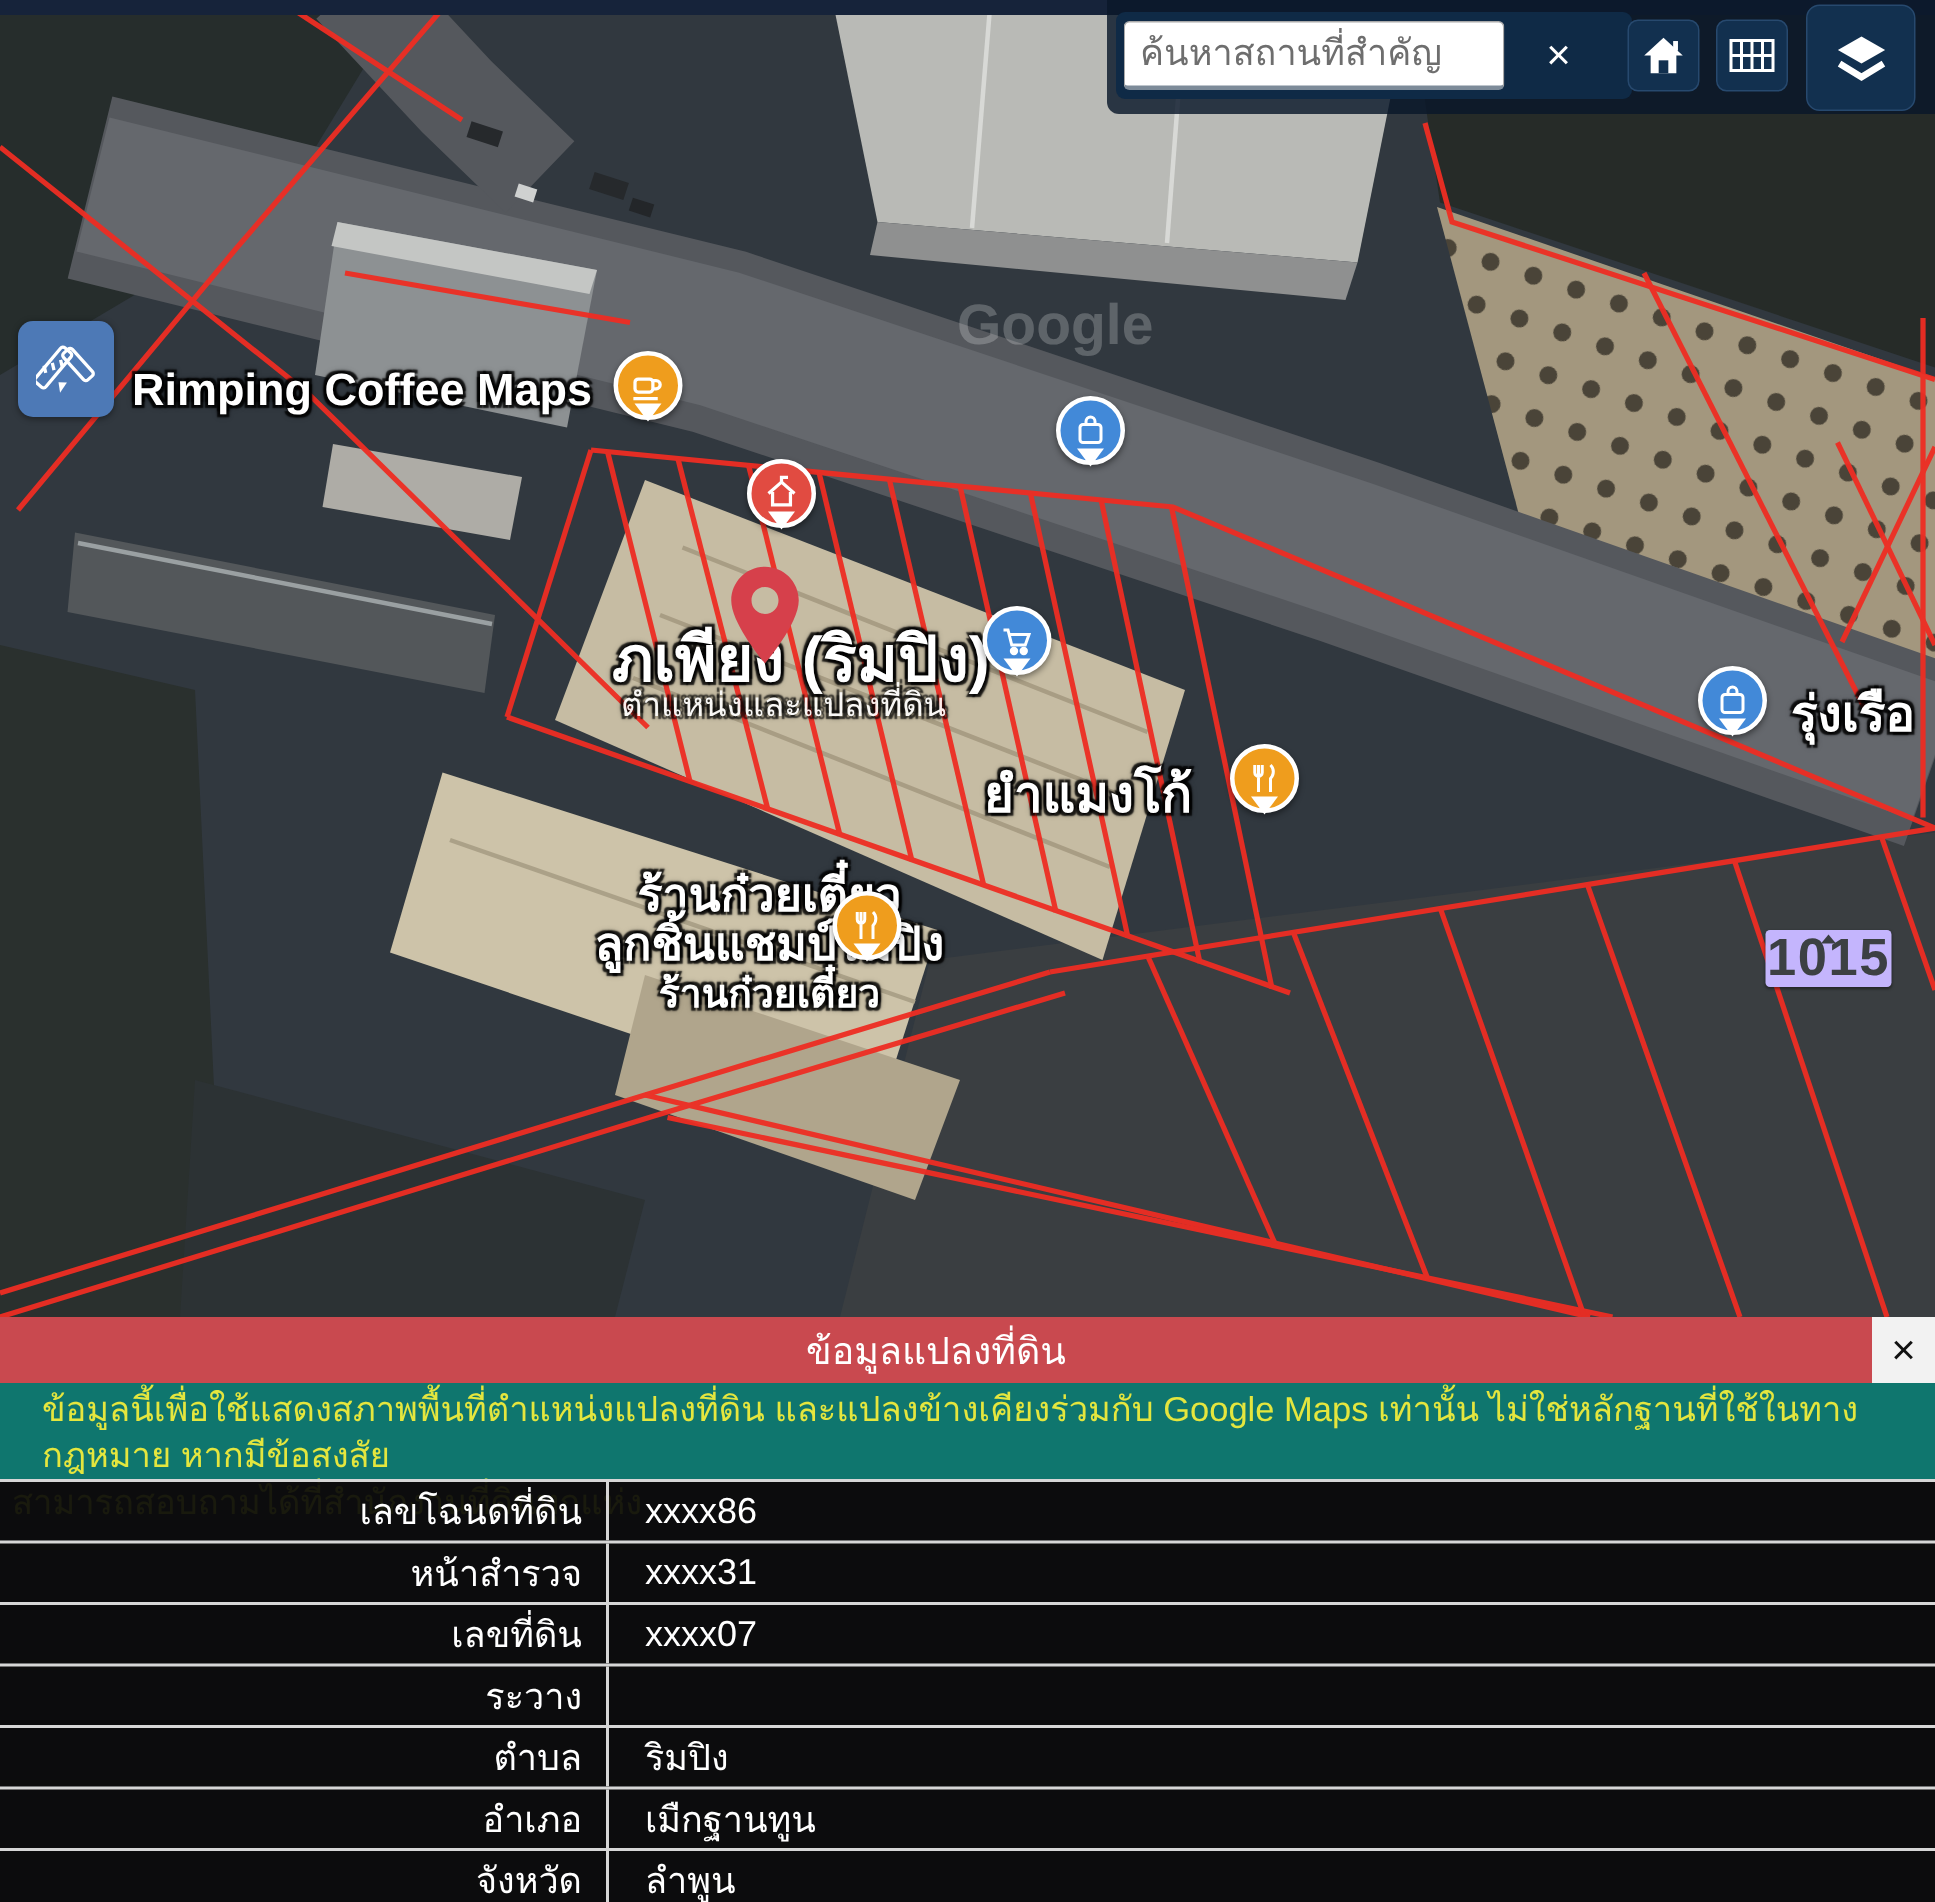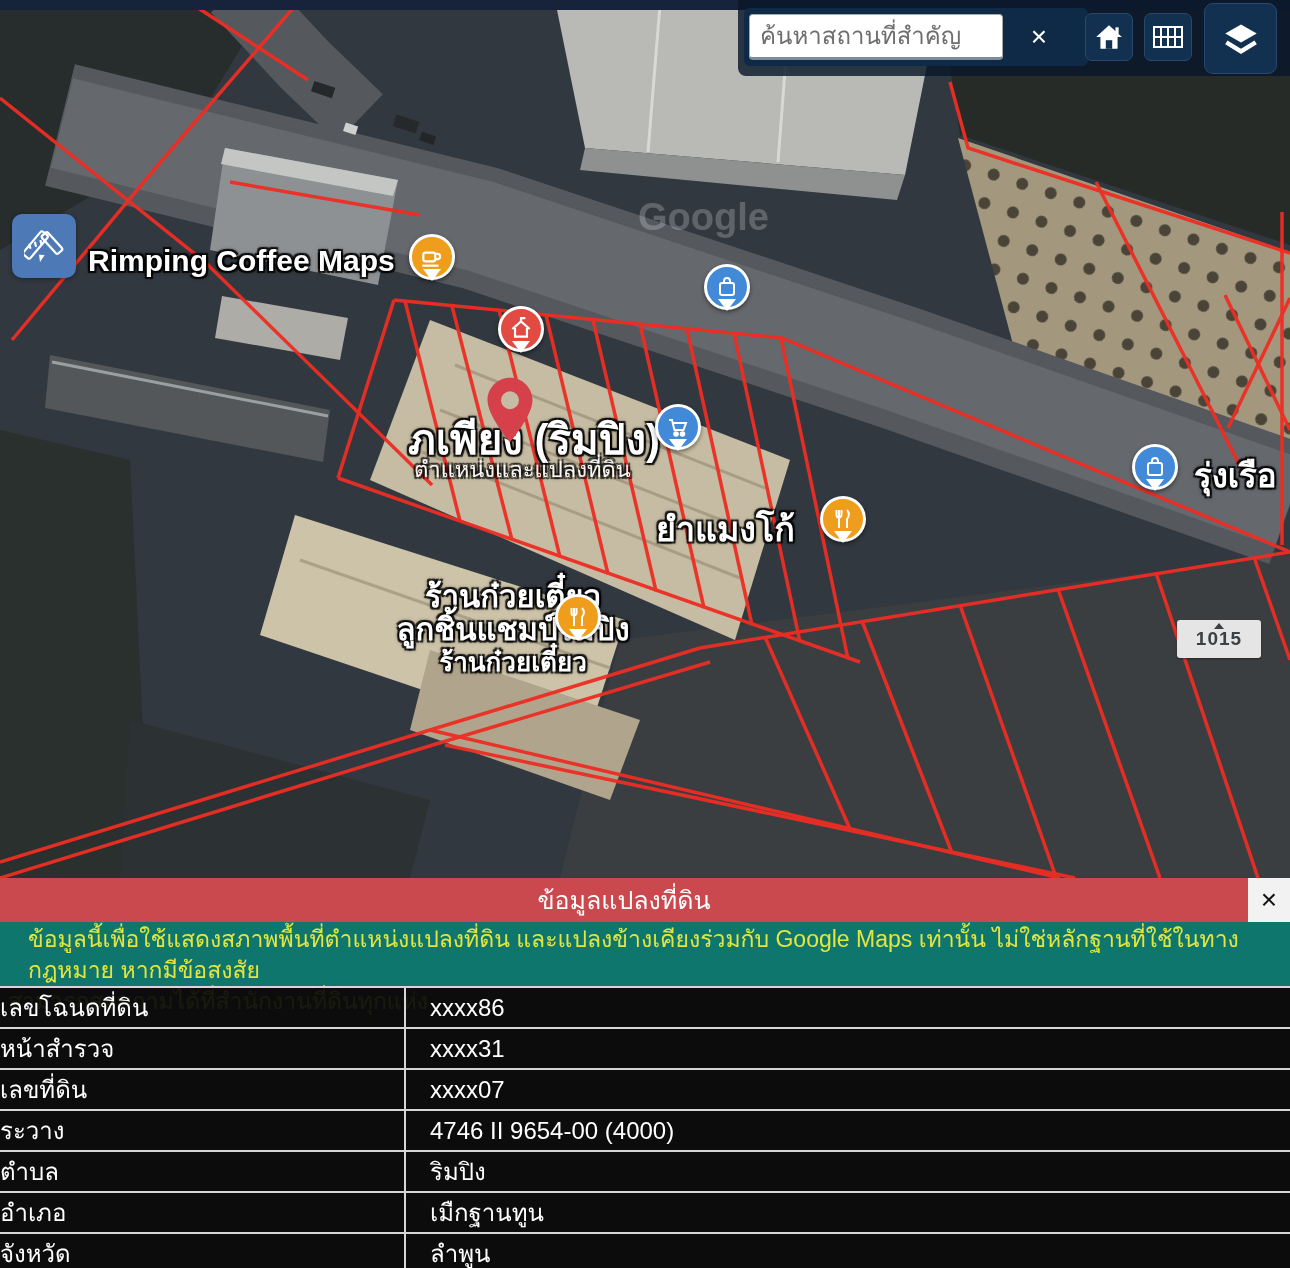--- a/index.html
+++ b/index.html
@@ -32,23 +32,23 @@
          box-shadow:0 2px 4px rgba(0,0,0,.45); }
   .poi::after { content:''; position:absolute; left:50%; bottom:-13px; transform:translateX(-50%);
          width:0; height:0; border:9px solid transparent; border-top:12px solid #fff; }
   .poi.blue   { background:#4289d8; }
   .poi.orange { background:#ef9d1d; }
   .poi.redpoi { background:#e14b41; }
   .poi svg { position:relative; z-index:2; }
 
   .gpin { position:absolute; left:486px; top:376px; z-index:8; }
 
-  .road-badge { position:absolute; left:1177px; top:620px; width:84px; height:38px; background:#e5e5e5;
+  .road-badge { position:absolute; left:1177px; top:620px; width:84px; height:38px; background:#c4b5fd;
     border-radius:3px; display:flex; align-items:center; justify-content:center; z-index:6;
-    color:#3c4043; font-size:19px; font-weight:700; letter-spacing:1px; box-shadow:0 1px 2px rgba(0,0,0,.4); }
+    color:#3c4043; font-size:35px; font-weight:700; letter-spacing:1px; box-shadow:0 1px 2px rgba(0,0,0,.4); }
   .road-badge .crown { position:absolute; top:-2px; left:50%; transform:translateX(-50%);
     width:0; height:0; border:5px solid transparent; border-bottom:6px solid #3c4043; }
 
   
   .measure-btn { position:absolute; left:12px; top:214px; width:64px; height:64px; background:#4d79b6;
     border-radius:10px; display:flex; align-items:center; justify-content:center; z-index:9;
     box-shadow:0 1px 4px rgba(0,0,0,.4); cursor:pointer; }
 
   
   .controls-backdrop { position:absolute; left:738px; top:0; width:552px; height:76px;
@@ -75,21 +75,21 @@
   .panel-title-bar { flex:1; background:#c9494f; display:flex; align-items:center; justify-content:center;
     color:#fff; font-size:25px; }
   .panel-close { width:42px; background:#f2f2f2; border:none; color:#111; font-size:28px; cursor:pointer; }
   .disclaimer { height:64px; background:#0f766e; color:#e4e63e; font-size:23px; line-height:31px;
     padding-top:2px; }
   .disc-line1 { padding-left:28px; }
   .disc-line2 { padding-left:8px; }
   .panel-table { position:absolute; left:0; right:0; top:108px; bottom:0; display:flex; flex-direction:column; }
   .t-row { flex:1; display:flex; align-items:center; background:rgba(10,10,10,.93);
     border-top:2px solid #d6d6d6; color:#fff; font-size:24px; }
-  .t-label { width:404px; text-align:left; padding-right:16px; }
+  .t-label { width:404px; text-align:right; padding-right:16px; }
   .t-div { width:2px; align-self:stretch; background:#d6d6d6; }
   .t-value { padding-left:24px; }
 </style>
 </head>
 <body>
 
 <div class="app">
 
   <div class="map">
 
@@ -319,21 +319,20 @@
         <span class="t-value">xxxx31</span>
       </div>
       <div class="t-row">
         <span class="t-label">เลขที่ดิน</span>
         <span class="t-div"></span>
         <span class="t-value">xxxx07</span>
       </div>
       <div class="t-row">
         <span class="t-label">ระวาง</span>
         <span class="t-div"></span>
-        <span class="t-value">4746 II 9654-00 (4000)</span>
       </div>
       <div class="t-row">
         <span class="t-label">ตำบล</span>
         <span class="t-div"></span>
         <span class="t-value">ริมปิง</span>
       </div>
       <div class="t-row">
         <span class="t-label">อำเภอ</span>
         <span class="t-div"></span>
         <span class="t-value">เมืกฐานทูน</span>

